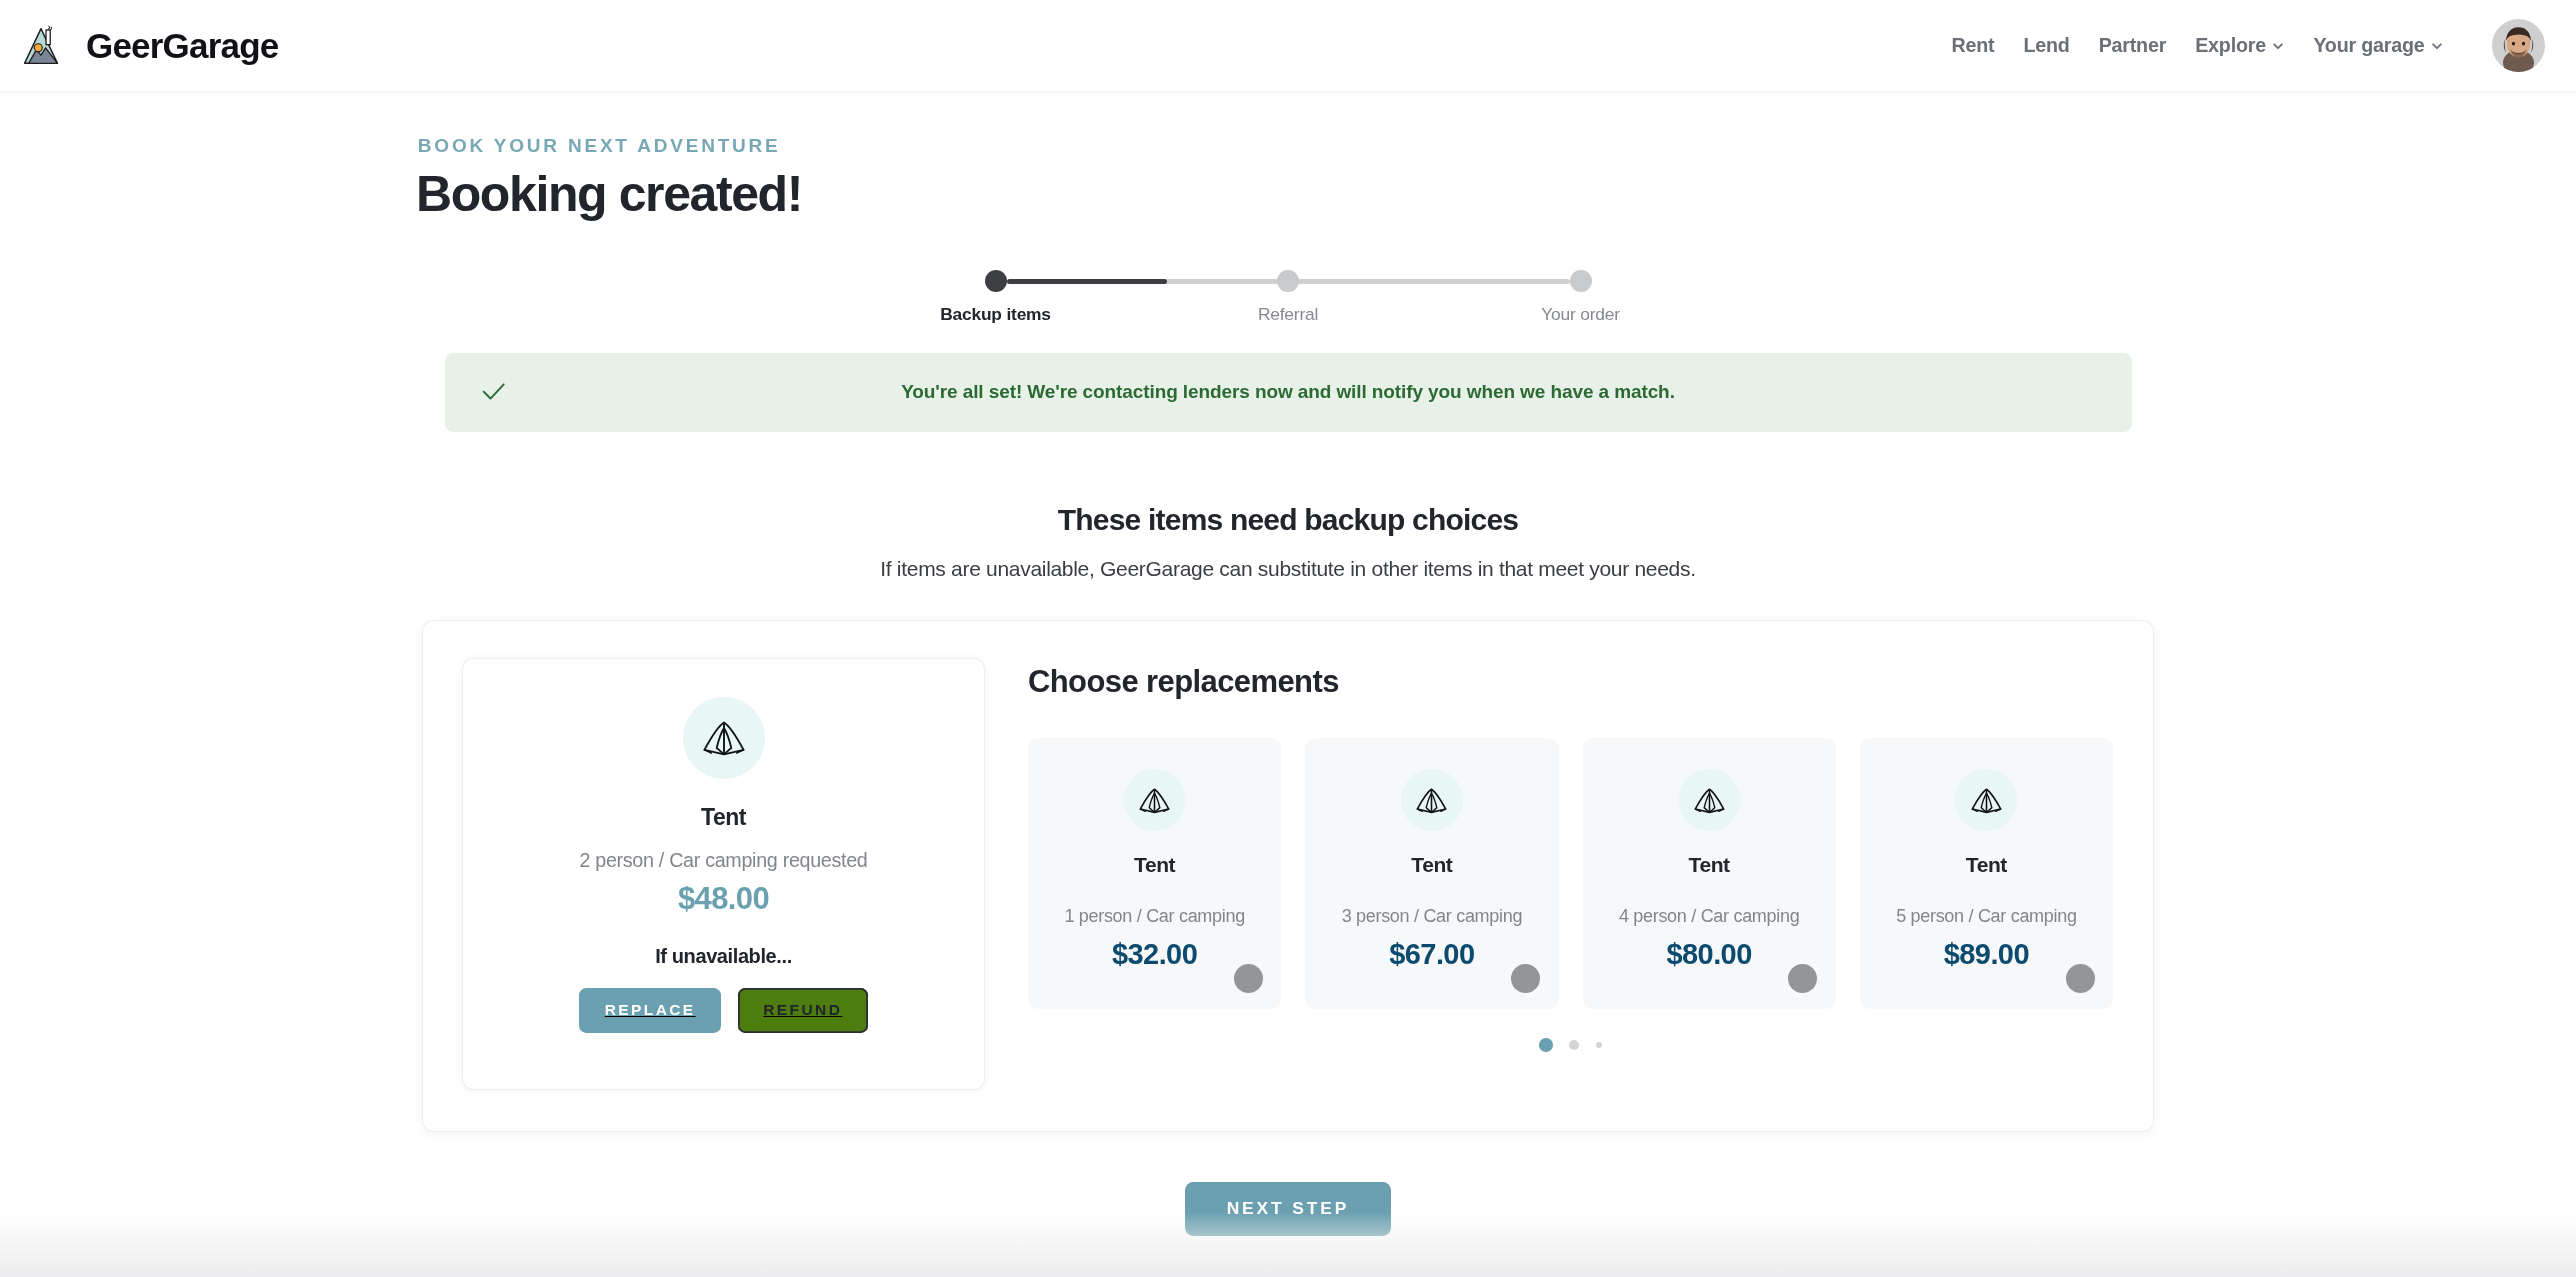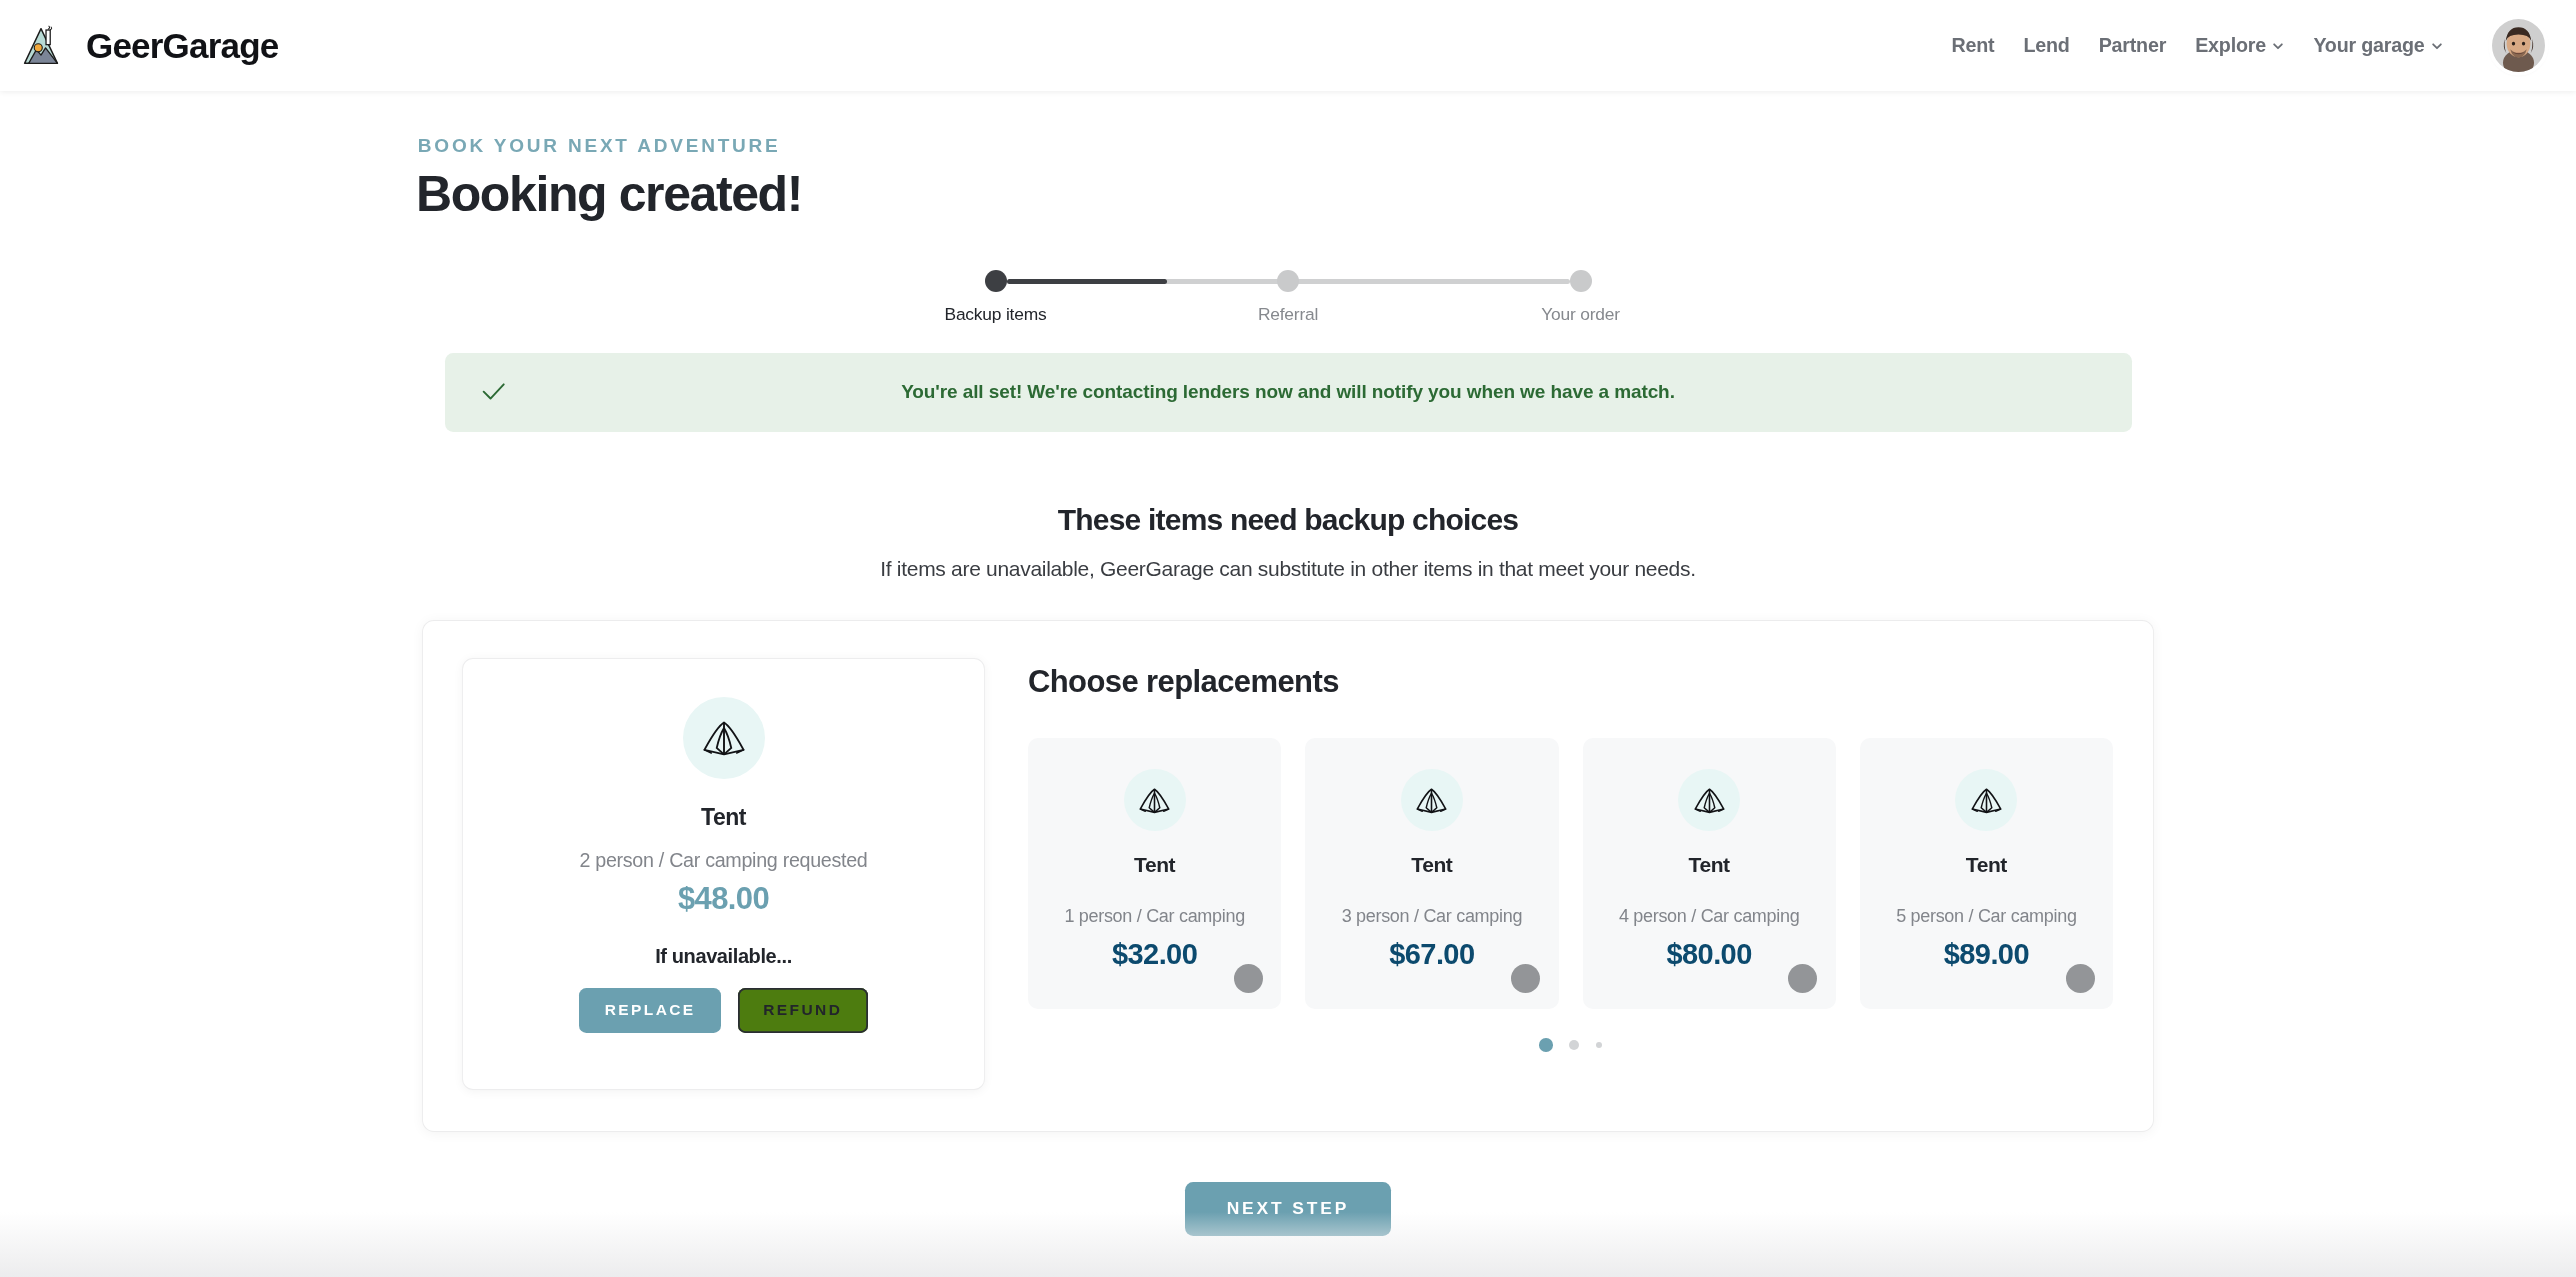--- a/index.html
+++ b/index.html
@@ -159,21 +159,21 @@
   .step-item.done .step-dot { background: #3d3f43; }
   .step-label {
     margin-top: 12px;
     font-size: 17.4px;
     color: #86898e;
     white-space: nowrap;
     letter-spacing: -0.2px;
   }
   .step-item.done .step-label {
     color: #22252b;
-    font-weight: 400;
+    font-weight: 700;
   }
 
   
   .alert {
     margin: 24px auto 0;
     width: 1687px;
     min-height: 79px;
     background: #e7f1e8;
     border-radius: 8.2px;
     display: flex;
@@ -269,20 +269,21 @@
     font-size: 20px;
     font-weight: 800;
     letter-spacing: -0.4px;
     color: #22252b;
   }
   .btn-row {
     margin-top: 20px;
     display: flex;
     justify-content: center;
     gap: 16.5px;
+    text-decoration: underline;
   }
   .btn {
     font-size: 15.5px;
     font-weight: 800;
     letter-spacing: 2.4px;
     padding: 14.6px 25.6px;
     border-radius: 7.3px;
     cursor: pointer;
     border: none;
     font-family: inherit;

